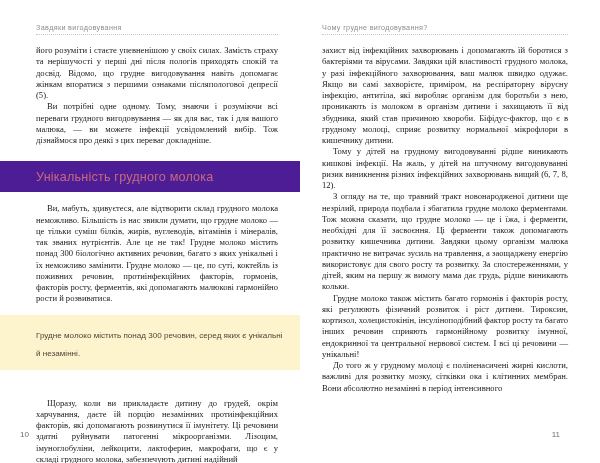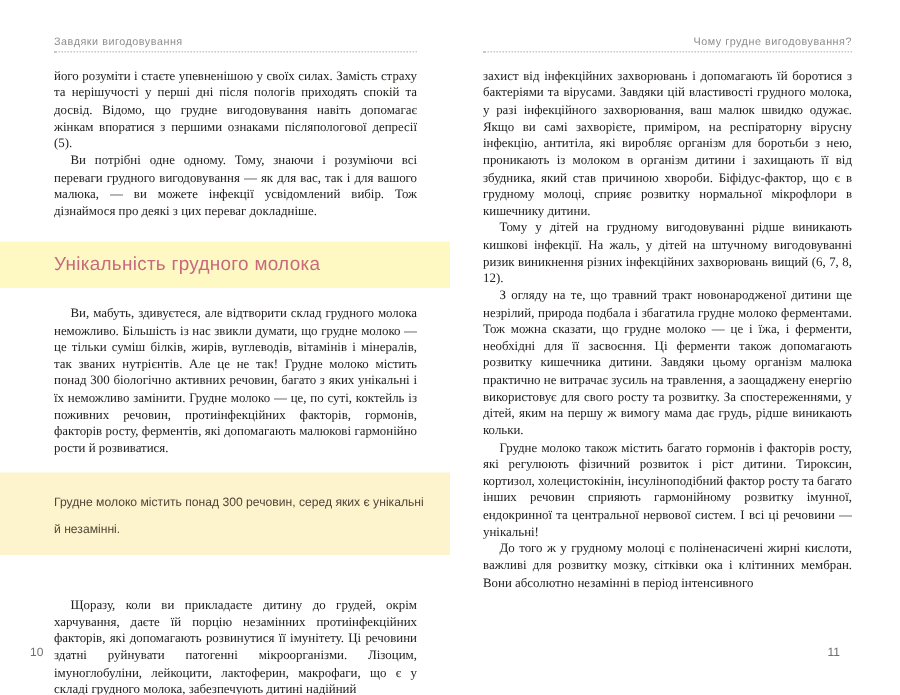--- a/index.html
+++ b/index.html
@@ -38,21 +38,21 @@
   .runhead {
     font-family: "Liberation Sans", sans-serif;
     font-size: 7.2px;
     letter-spacing: 0.35px;
     color: #8d8d8d;
     height: 11px;
     line-height: 11px;
     white-space: nowrap;
   }
   .runhead-left  { text-align: left; }
-  .runhead-right { text-align: right; }
+  .runhead-right { }
 
   .runrule {
     height: 0;
     border-top: 1px dotted #c9c9c9;
     margin: 1px 0 10px 0;
   }
 
   
   .col { position: relative; }
 
@@ -66,21 +66,21 @@
     hyphens: manual;
   }
   p.body.indent { text-indent: 11px; }
   p.body + p.body { margin-top: 0; }
 
   
   .section-heading {
     position: relative;
     margin: 15px 12px 11px -36px;
     padding: 6px 0 7px 36px;
-    background: #fef9c3;
+    background: #4c1d95;
     width: 300px;
     box-sizing: border-box;
   }
   .section-heading .sh-text {
     font-family: "Liberation Sans", sans-serif;
     font-size: 12.6px;
     font-weight: 400;
     letter-spacing: 0.2px;
     color: #c8697f;
     white-space: nowrap;

